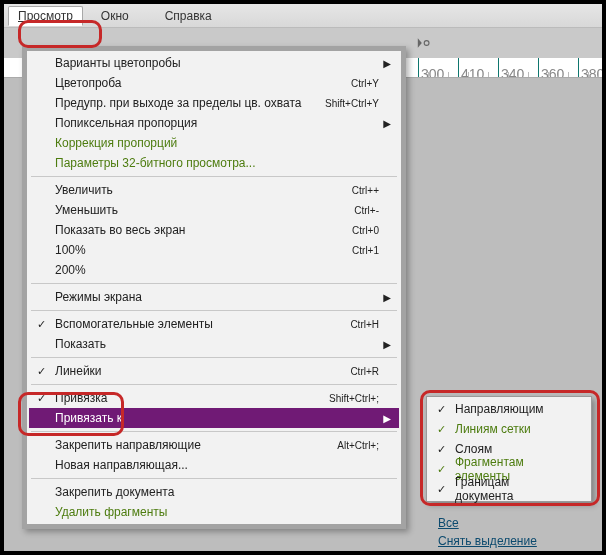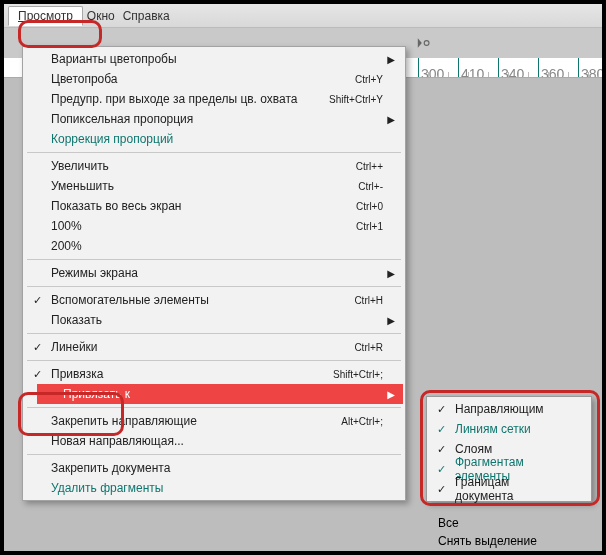--- a/index.html
+++ b/index.html
@@ -1,43 +1,43 @@
 <!DOCTYPE html>
 <html><head>
 <meta charset="utf-8">
 <style>
 * { margin: 0; padding: 0; box-sizing: border-box; }
 body { font-family: "Segoe UI", Tahoma, sans-serif; font-size: 12px; background: #000; width: 606px; height: 555px; position: relative; overflow: hidden; }
 .frame { position: absolute; left: 4px; top: 4px; right: 4px; bottom: 4px; background: #d4d4d4; }
 .menubar { height: 24px; background: linear-gradient(#e6e6e6,#d8d8d8); display: flex; align-items: center; padding: 0 4px; border-bottom: 1px solid #bbb; }
-.menubar-item { padding: 3px 4px; cursor: default; color: #333; }
+.menubar-item { padding: 3px 18px; cursor: default; color: #333; }
 .menubar-item.active { background: #fff; border: 1px solid #a8a8a8; border-bottom: 1px solid #fff; border-radius: 2px 2px 0 0; padding: 2px 9px; }
 .menubar-item.active span { text-decoration: underline; text-decoration-color: #333; }
 .toolbar-row { height: 30px; background: #c9c9c9; position: relative; }
 .play-group { position: absolute; left: 406px; top: 4px; width: 30px; height: 22px; display:flex; align-items:center; justify-content:center; color:#555;}
 .play-group svg { width:16px; height:14px; }
 .ruler { position: absolute; left: 0; right: 0; top: 54px; height: 20px; background: #fff; border-bottom: 1px solid #aaa; display:flex; overflow:hidden; }
 .ruler .seg { position: absolute; top:0; height:20px; border-left:1px solid #0f766e; font-size:14px; color:#888; padding-left:2px; padding-top:8px;}
 .tick { position:absolute; top:14px; width:1px; height:6px; background:#bbb;}
 .canvas-area { position: absolute; left:0; right:0; top:74px; bottom:0; background:#bdbdbd;}
-.menu { position: absolute; left: 22px; top: 46px; width: 384px; background: #f2f2f2; border: 1px solid #a3a3a3; box-shadow: 3px 3px 6px rgba(0,0,0,0.3); padding: 2px; }
+.menu { position: absolute; left: 22px; top: 46px; width: 384px; background: #f2f2f2; border: 5px solid #a3a3a3; box-shadow: 3px 3px 6px rgba(0,0,0,0.3); padding: 2px; }
 .menu-item { display:flex; align-items:center; height: 20px; padding: 0 20px 0 26px; position: relative; cursor: default; color:#222;}
-.menu-item.disabled { color: #0f766e; }
-.menu-item.highlight { background: #ef4444; color: #fff; margin-left: 12px; }
+.menu-item.disabled { color: #4d7c0f; }
+.menu-item.highlight { background: #701a75; color: #fff; }
 .menu-item .check { position:absolute; left:8px; font-size:11px;}
 .menu-item .arrow { position:absolute; right:8px; font-size:10px;}
 .menu-item .shortcut { margin-left:auto; padding-left:20px; color:inherit; font-size:10px;}
 .menu-sep { height: 1px; background: #c8c8c8; margin: 3px 2px; }
 .submenu { position: absolute; left: 426px; top: 396px; width: 166px; background: #f2f2f2; border: 1px solid #9a9a9a; box-shadow: 3px 3px 6px rgba(0,0,0,0.3); padding: 2px; }
 .submenu .menu-item { height: 20px; }
 .anno { position:absolute; border: 3px solid #c62828; border-radius: 10px; pointer-events:none; }
 .anno1 { left: 18px; top: 20px; width: 84px; height: 28px; }
 .anno2 { left: 18px; top: 392px; width: 106px; height: 44px; }
 .anno3 { left: 420px; top: 390px; width: 180px; height: 116px; }
-.bottom-stuff { position:absolute; left:434px; top:512px; color:#000000; font-size:12px;}
+.bottom-stuff { position:absolute; left:434px; top:512px; color:#0c4a6e; font-size:12px;text-decoration:underline;}
 .bottom-stuff div { height:18px;}
 </style>
 </head>
 <body>
 
 <div class="frame">
   <div class="menubar">
     <div class="menubar-item active"><span>Просмотр</span></div>
     <div class="menubar-item">Окно</div>
     <div class="menubar-item">Справка</div>
@@ -92,20 +92,23 @@
       <span>Предупр. при выходе за пределы цв. охвата</span>
       <span class="shortcut">Shift+Ctrl+Y</span>
     </div>
   <div class="menu-item">
       <span>Попиксельная пропорция</span>
       <span class="arrow">▶</span>
     </div>
   <div class="menu-item disabled">
       <span>Коррекция пропорций</span>
     </div>
+  <div class="menu-item disabled">
+      <span>Параметры 32-битного просмотра...</span>
+    </div>
   <div class="menu-sep"></div>
   <div class="menu-item">
       <span>Увеличить</span>
       <span class="shortcut">Ctrl++</span>
     </div>
   <div class="menu-item">
       <span>Уменьшить</span>
       <span class="shortcut">Ctrl+-</span>
     </div>
   <div class="menu-item">

